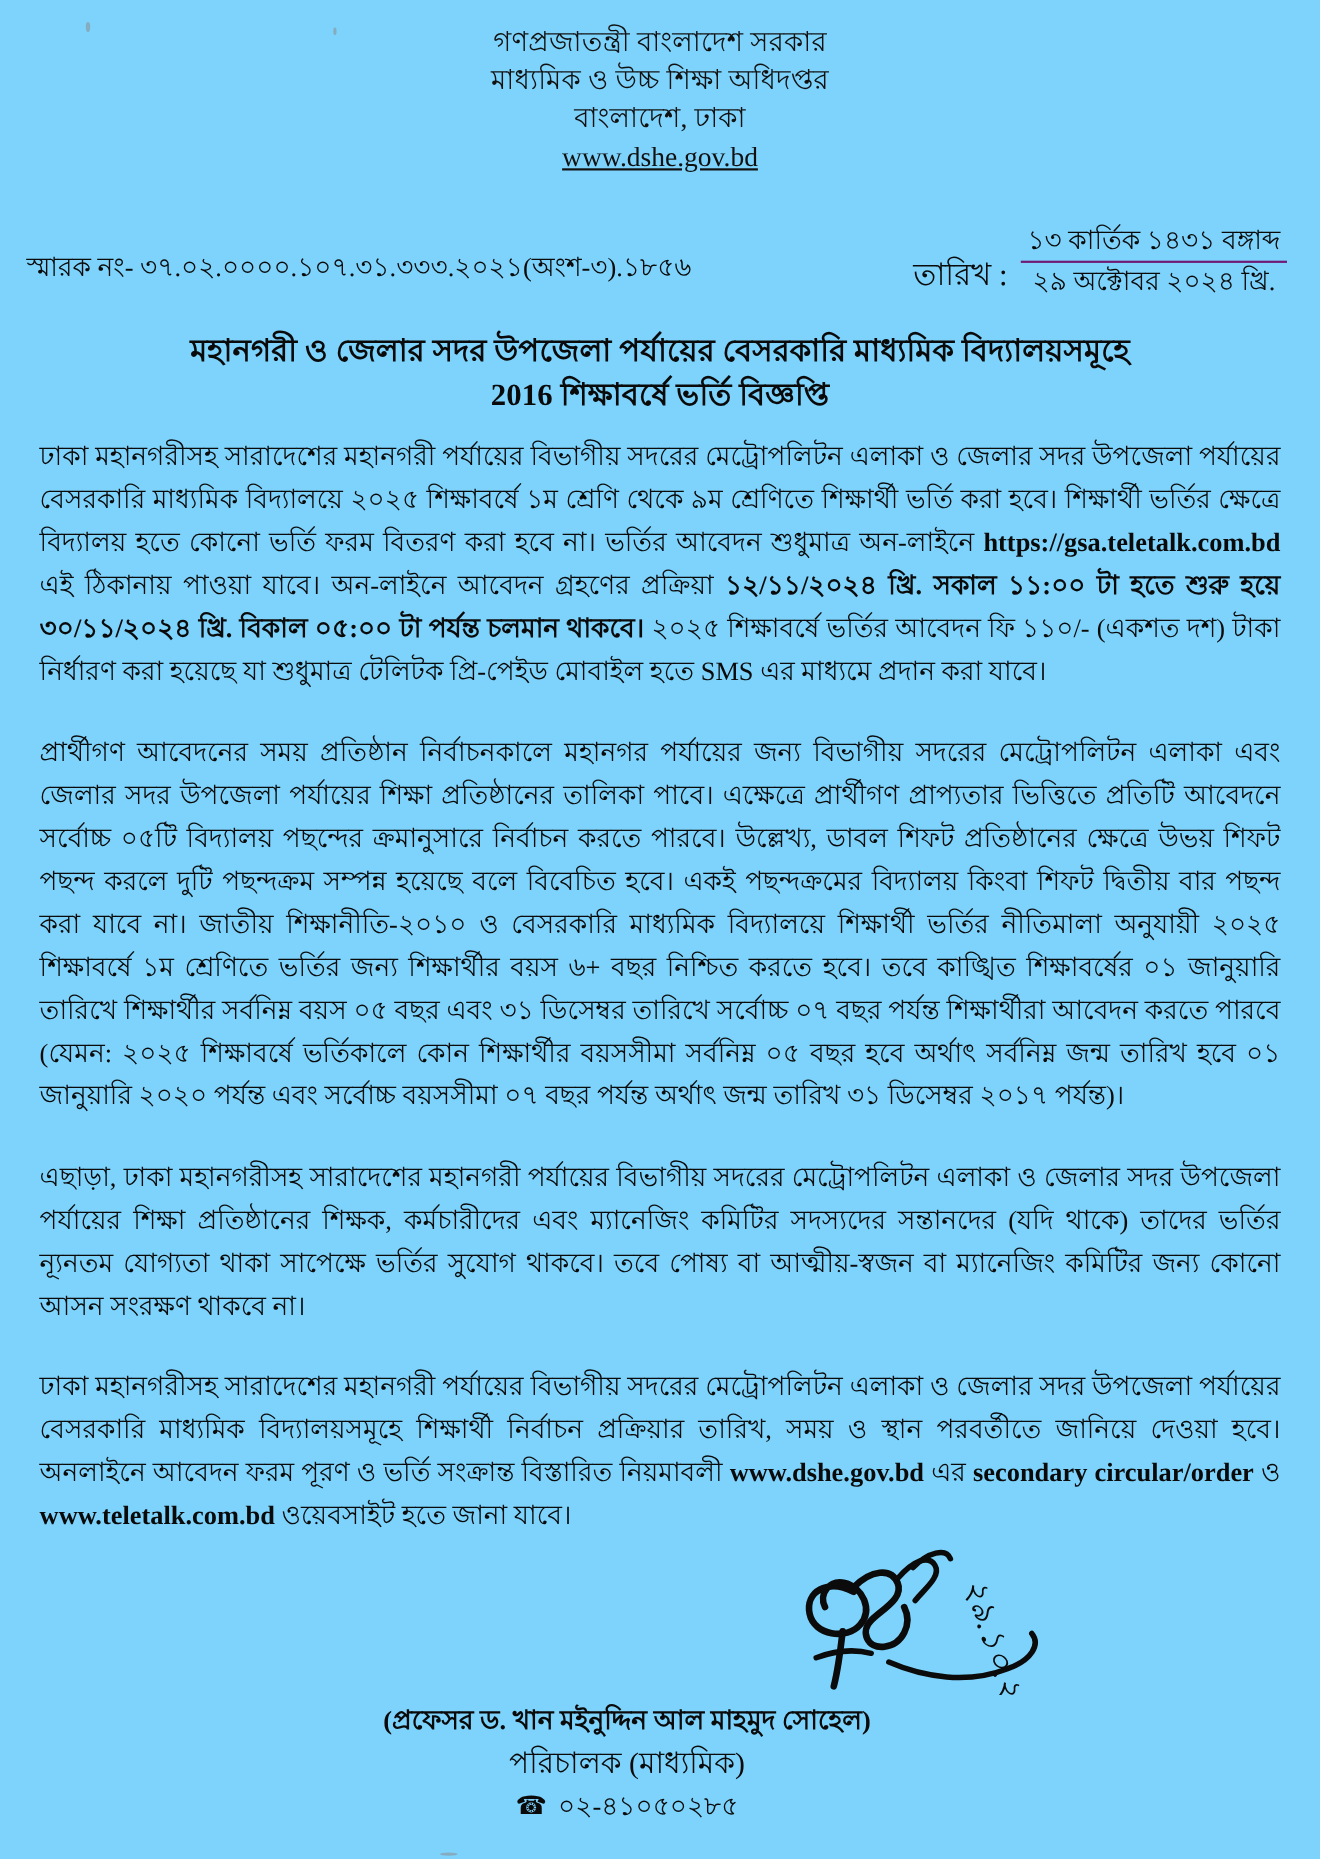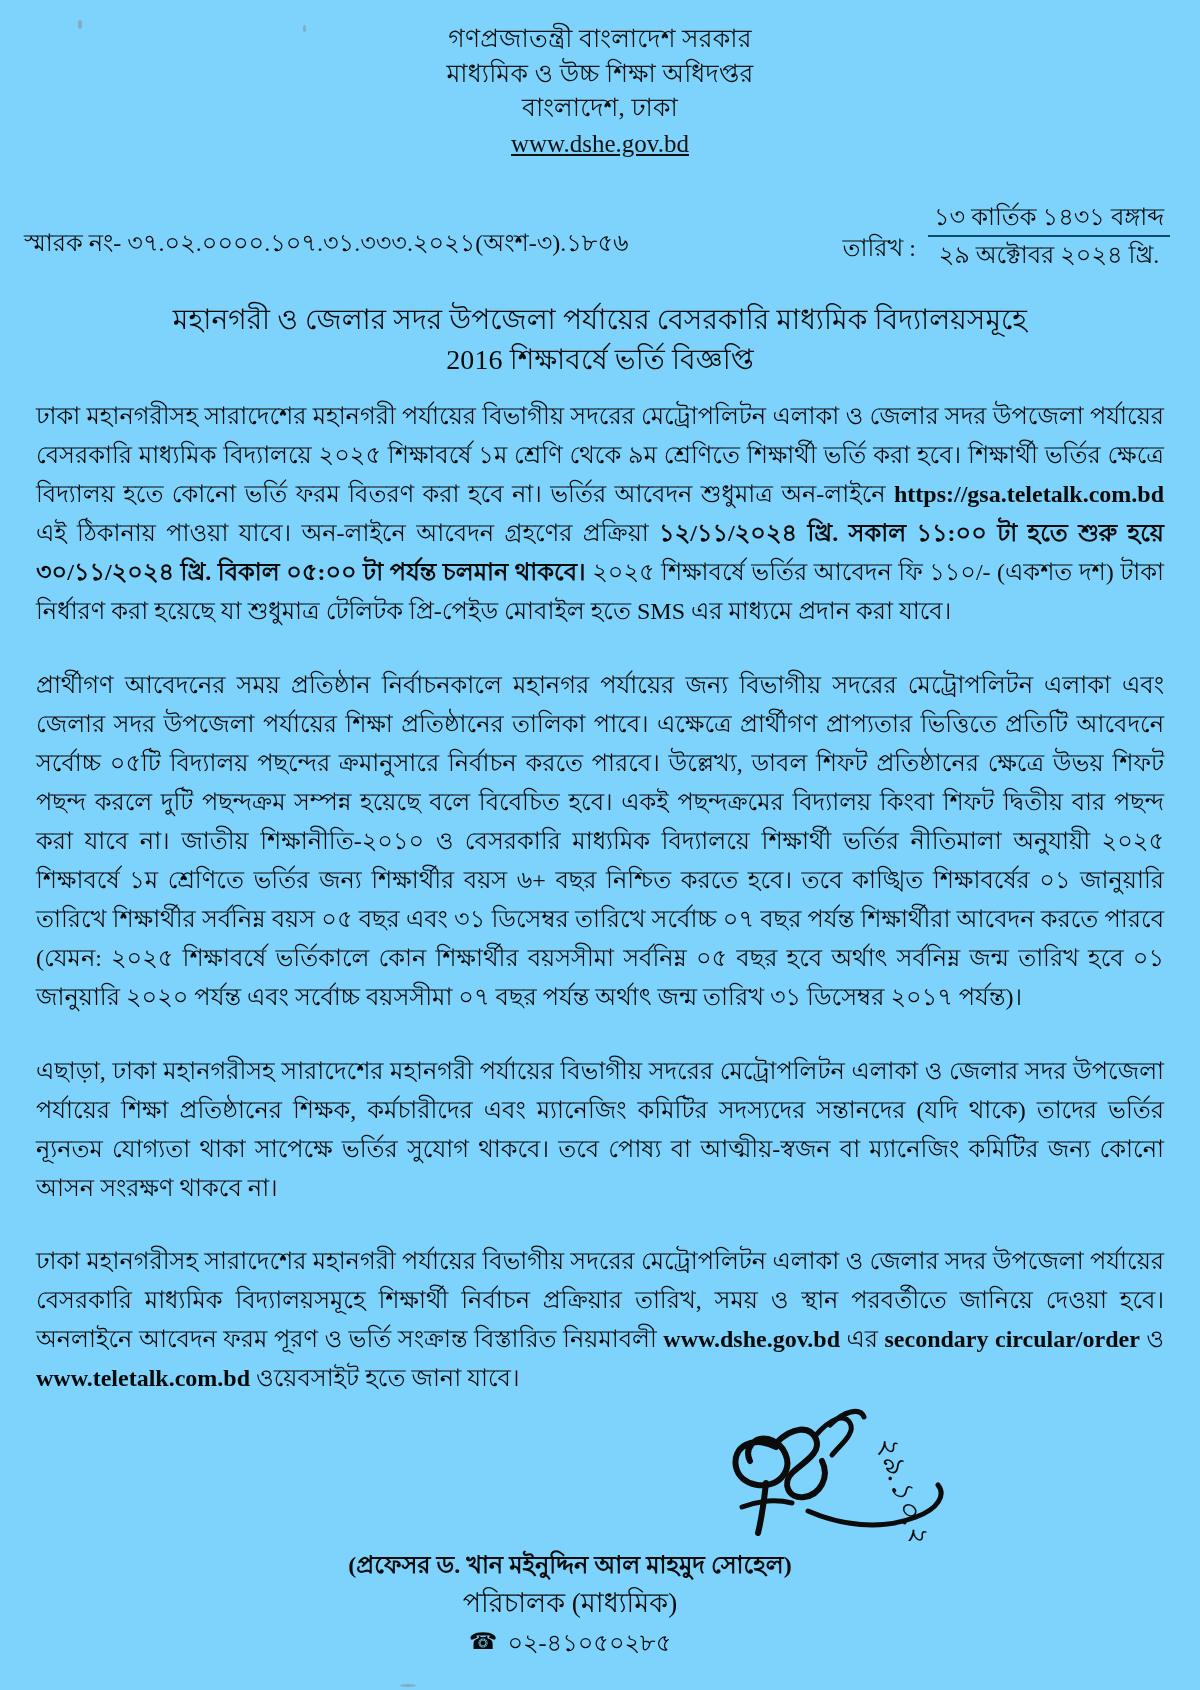--- a/index.html
+++ b/index.html
@@ -61,43 +61,43 @@
   }
   .date-wrap {
     position: absolute;
     right: 30px;
     top: 4px;
     display: flex;
     align-items: center;
     gap: 12px;
   }
   .date-label {
-    font-size: 24px;
+    font-size: 28px;
     padding-top: 26px;
   }
   .date-stack {
     text-align: center;
     font-size: 24px;
     line-height: 1.25;
   }
   .date-stack .bn {
     padding: 0 6px 3px 6px;
-    border-bottom: 2px solid #0c4a6e;
+    border-bottom: 2px solid #701a75;
     display: block;
     white-space: nowrap;
   }
   .date-stack .gr {
     padding-top: 3px;
     display: block;
     white-space: nowrap;
   }
 
   .title {
     text-align: center;
-    font-weight: normal;
+    font-weight: bold;
     font-size: 28px;
     line-height: 1.45;
     margin: 30px 52px 0 52px;
     letter-spacing: .1px;
   }
 
   .body {
     margin: 0 36px;
     padding-top: 16px;
   }

